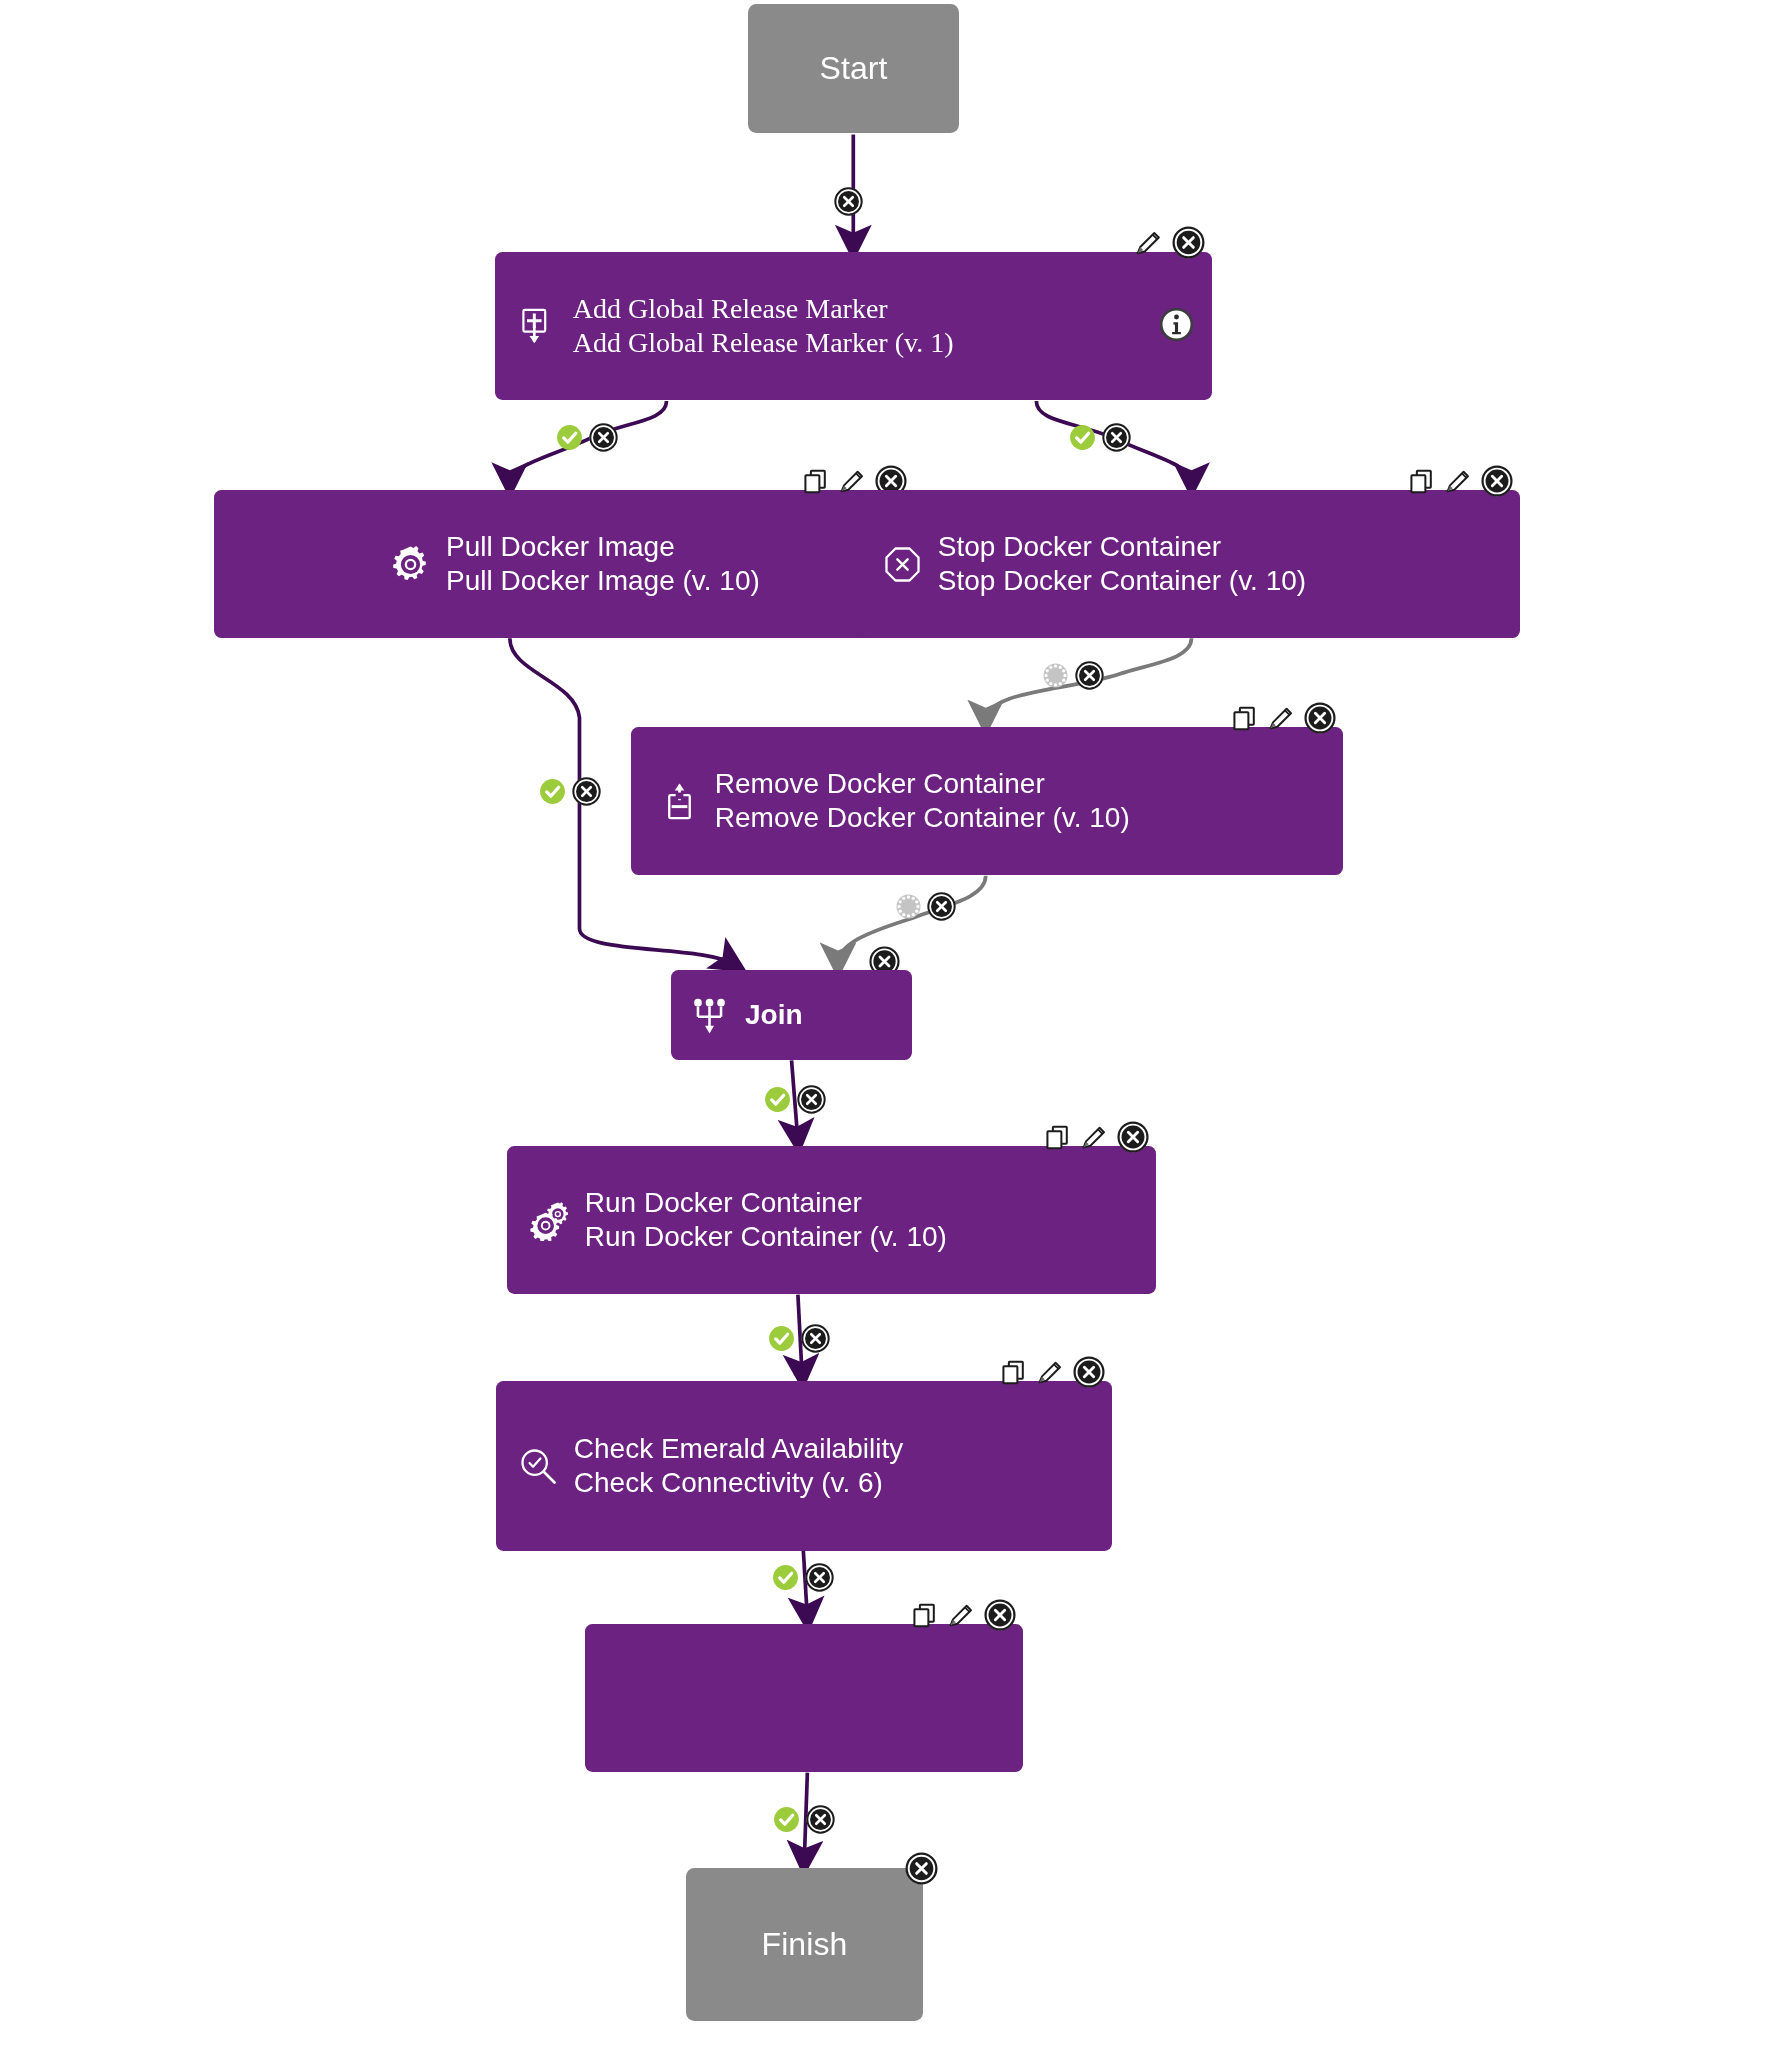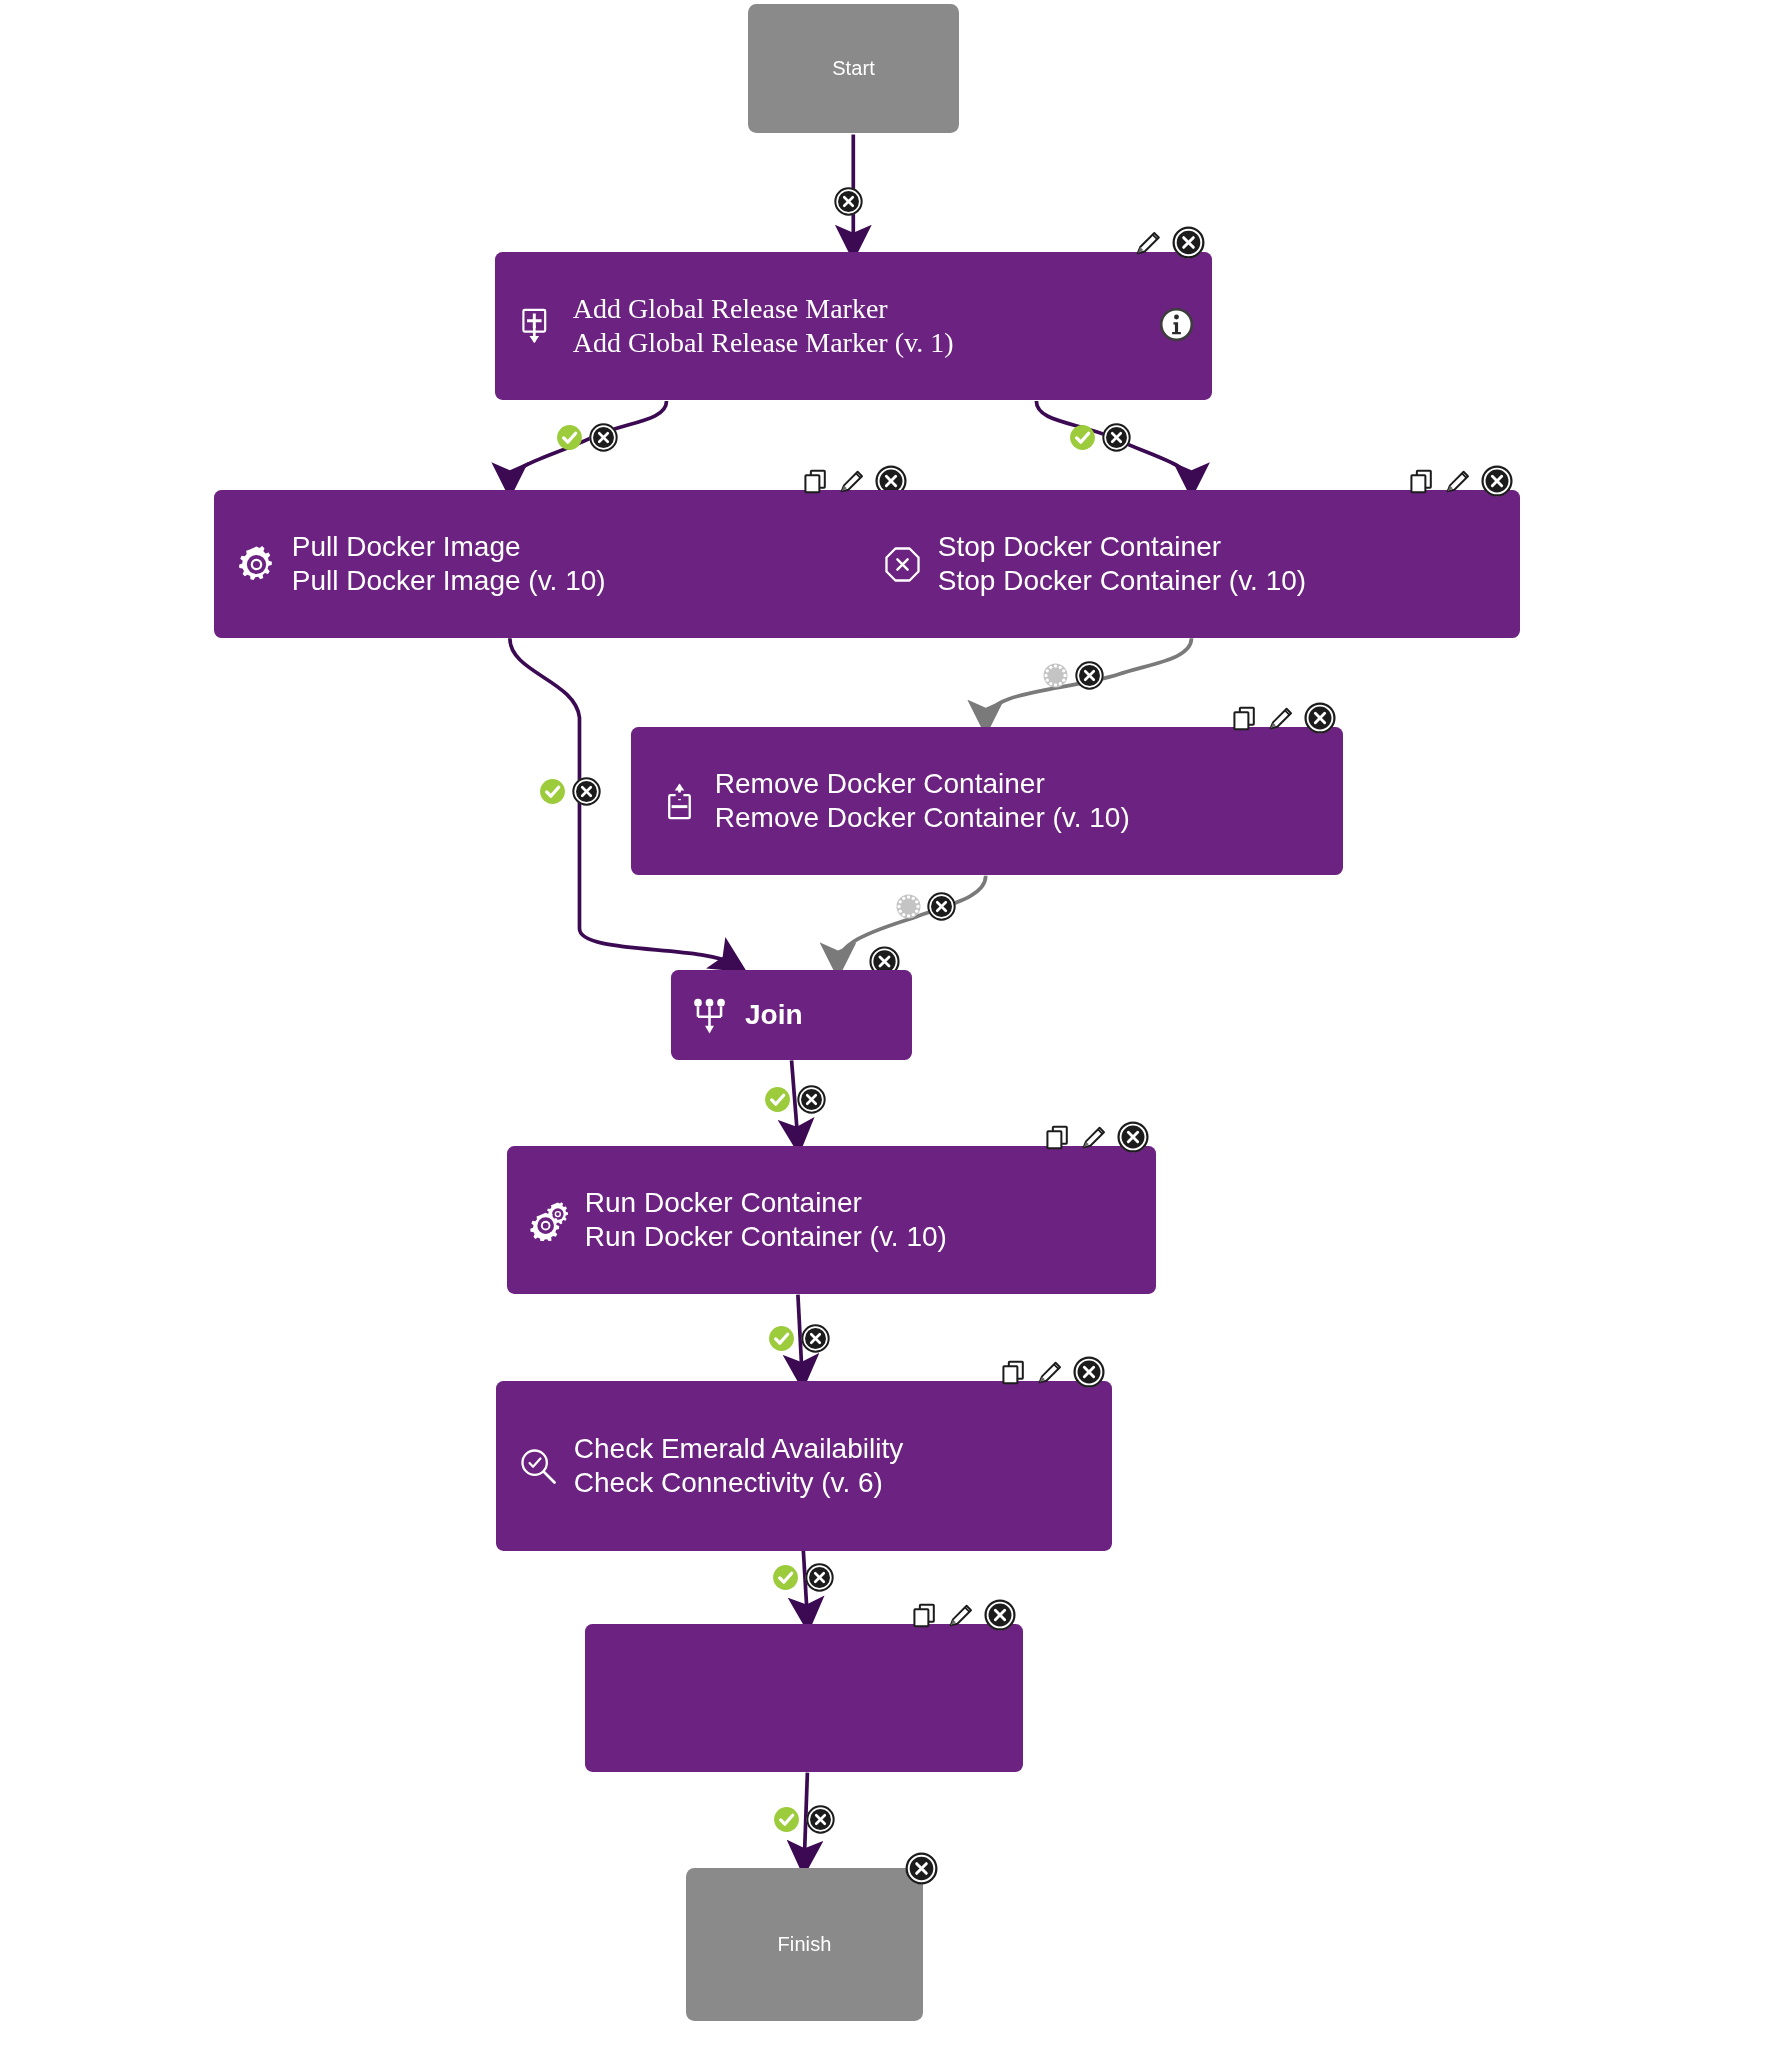--- a/index.html
+++ b/index.html
@@ -36,21 +36,21 @@
     background: #8a8a8a;
     justify-content: center;
     border-radius: 8.4px;
   }
   .node.task {
     background: #6c2280;
     padding-left: 22px;
   }
   .terminal-label {
     color: #ffffff;
-    font-size: 20px;
+    font-size: 32px;
     letter-spacing: 0.1px;
   }
   .node-body {
     display: flex;
     align-items: center;
     gap: 14.8px;
   }
   .node-icon {
     flex: 0 0 auto;
     width: 41px;
@@ -292,21 +292,21 @@
         <path d="M14.5,14.5 L25.5,25.5 M25.5,14.5 L14.5,25.5" stroke="#ffffff" stroke-width="3.4" stroke-linecap="round"></path>
       </svg>
     </div>
     <svg class="info-badge" style="right:18px; top:55px;" viewBox="0 0 40 40">
       <circle cx="20" cy="20" r="17.5" fill="#ffffff" stroke="#3d3d3d" stroke-width="3"></circle>
       <circle cx="20" cy="11.5" r="2.8" fill="#2b2b2b"></circle>
       <path d="M16.5,17.5 L21.8,17.5 L21.8,28.5 L25,28.5 L25,31 L15,31 L15,28.5 L18.2,28.5 L18.2,20 L16.5,20 z" fill="#2b2b2b"></path>
     </svg>
   </div>
 
-  <div class="node task" style="left:214px; top:490px; width:700px; height:148px;">
+  <div class="node task" style="left:214px; top:490px; width:700px; height:148px;justify-content:center;">
     <div class="node-body">
       <svg class="node-icon" viewBox="0 0 64 64">
         <path fill="#ffffff" d="M32,4 l4.6,2.1 4.2,-3.0 3.6,3.5 -1.6,4.8 3.3,3.3 4.9,-1.3 2.4,4.5 -3.5,3.6 1.2,4.5 4.9,1.7 -0.2,5.1 -5.0,1.3 -1.5,4.4 3.3,3.9 -2.7,4.3 -4.8,-1.6 -3.5,3.1 1.0,5.0 -4.7,2.0 -3.2,-3.9 -4.6,0.5 -2.6,4.4 -5.0,-1.1 -0.3,-5.0 -4.1,-2.1 -4.4,2.5 -3.4,-3.7 2.2,-4.6 -2.3,-4.0 -5.0,-0.6 -0.4,-5.1 4.8,-1.9 0.9,-4.5 -3.9,-3.2 2.1,-4.7 5.0,0.9 3.0,-3.5 -0.8,-5.0 4.8,-1.8 z"></path>
         <circle cx="32" cy="32" r="15" fill="#6c2280"></circle>
         <circle cx="32" cy="32" r="9" fill="#ffffff"></circle>
         <circle cx="32" cy="32" r="5.5" fill="#6c2280"></circle>
       </svg>
       <div class="node-text">
         <span class="node-title">Pull Docker Image</span>
         <span class="node-subtitle">Pull Docker Image (v. 10)</span>

